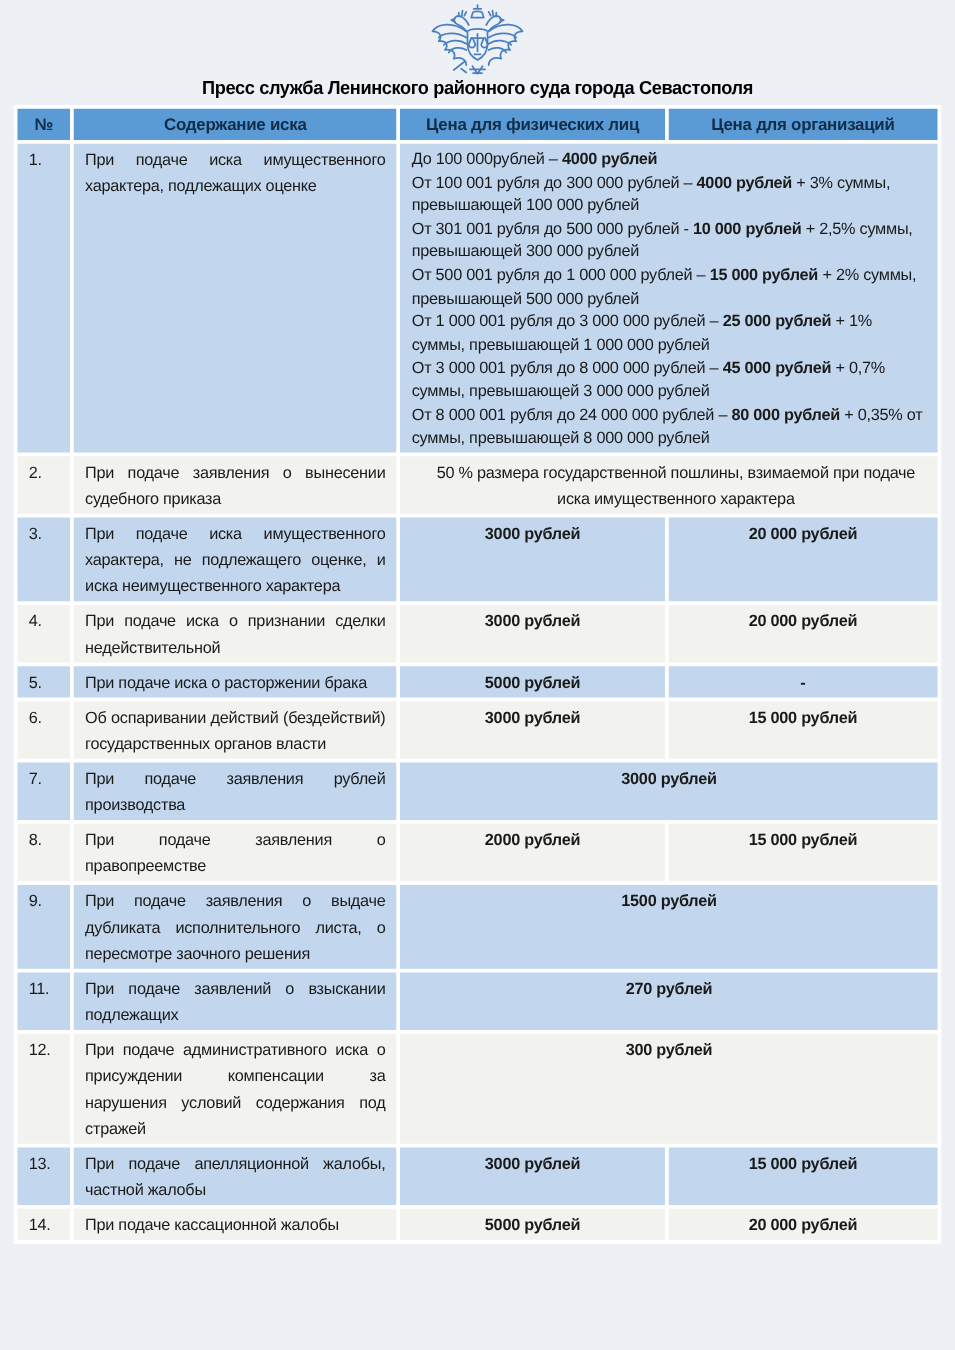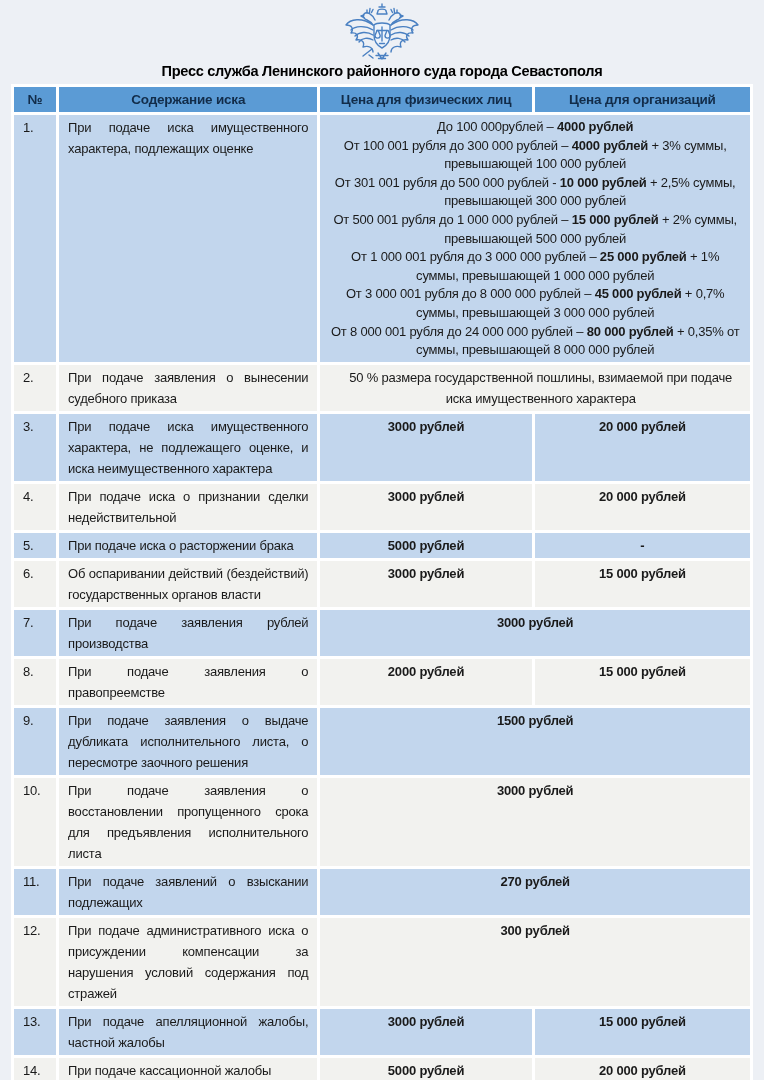--- a/index.html
+++ b/index.html
@@ -53,21 +53,20 @@
     letter-spacing: -0.2px;
   }
   tr.r-blue  td { background: var(--row-blue, #C2D6ED); }
   tr.r-white td { background: var(--row-white, #F2F2EF); }
 
   td.num   { padding-left: 9px; padding-right: 2px; text-align: left; }
   td.claim { text-align: justify; }
   td.price { text-align: center; font-weight: 700; }
   td.price.regular { font-weight: 400; padding-left: 20px; }
   td.fee-schedule {
-    text-align: center;
     font-size: 13px;
     line-height: 18.6px;
     padding-top: 3px;
     font-weight: 400;
   }
   td.fee-schedule b, td.price b { font-weight: 700; }
 </style>
 </head>
 <body>
 
@@ -176,25 +175,20 @@
           <td class="num">8.</td>
           <td class="claim">При подаче заявления о правопреемстве</td>
           <td class="price">2000 рублей</td>
           <td class="price">15 000 рублей</td>
         </tr>
         <tr class="r-blue">
           <td class="num">9.</td>
           <td class="claim">При подаче заявления о выдаче дубликата исполнительного листа, о пересмотре заочного решения</td>
           <td class="price" colspan="2">1500 рублей</td>
         </tr>
-        <tr class="r-white">
-          <td class="num">10.</td>
-          <td class="claim">При подаче заявления о восстановлении пропущенного срока для предъявления исполнительного листа</td>
-          <td class="price" colspan="2">3000 рублей</td>
-        </tr>
         <tr class="r-blue">
           <td class="num">11.</td>
           <td class="claim">При подаче заявлений о взыскании подлежащих</td>
           <td class="price" colspan="2">270 рублей</td>
         </tr>
         <tr class="r-white">
           <td class="num">12.</td>
           <td class="claim">При подаче административного иска о присуждении компенсации за нарушения условий содержания под стражей</td>
           <td class="price" colspan="2">300 рублей</td>
         </tr>

